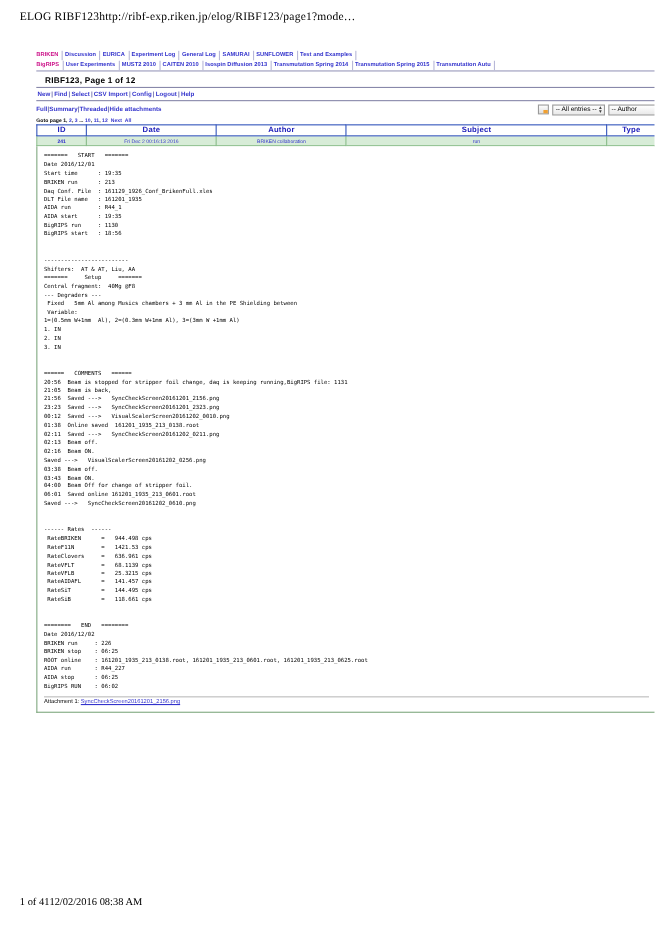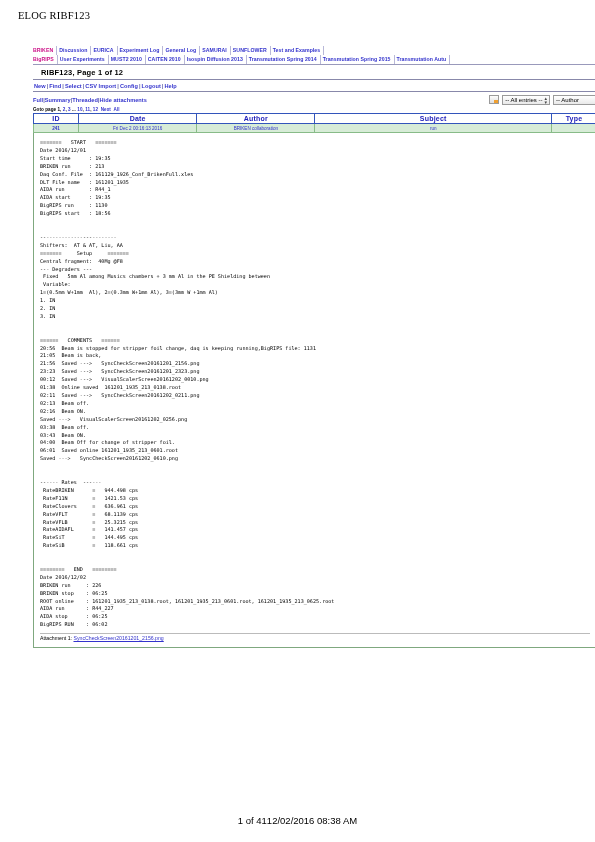--- a/index.html
+++ b/index.html
@@ -24,23 +24,23 @@
     padding: 0 18px;
     font-family: "Liberation Serif", serif;
     font-size: 10.5px;
     letter-spacing: .2px;
     color: #000;
   }
   .print-footer {
     position: absolute;
     bottom: 16px; left: 0; right: 0;
     display: flex;
-    justify-content: center;
+    justify-content: flex-start;
     padding: 0 18px;
-    font-family: Liberation Sans, sans-serif;
+    font-family: Liberation Serif, serif;
     font-size: 9.5px;
     color: #000;
   }
 
   
   .page {
     position: absolute;
     left: 33px;
     top: 46px;
     width: 564px;
@@ -233,20 +233,21 @@
   .attach-line .afile {
     color: #3333cc;
     text-decoration: underline;
   }
 </style>
 </head>
 <body>
 
 <div class="print-header">
   <span>ELOG RIBF123</span>
+  <span>http://ribf-exp.riken.jp/elog/RIBF123/page1?mode…</span>
 </div>
 
 <div class="page">
 
   <div class="tabrow">
     <span class="tab active">BRIKEN</span><span class="tab">Discussion</span><span class="tab">EURICA</span><span class="tab">Experiment Log</span><span class="tab">General Log</span><span class="tab">SAMURAI</span><span class="tab">SUNFLOWER</span><span class="tab">Test and Examples</span>
   </div>
   <div class="tabrow">
     <span class="tab active">BigRIPS</span><span class="tab">User Experiments</span><span class="tab">MUST2 2010</span><span class="tab">CAITEN 2010</span><span class="tab">Isospin Diffusion 2013</span><span class="tab">Transmutation Spring 2014</span><span class="tab">Transmutation Spring 2015</span><span class="tab">Transmutation Autu</span>
   </div>

